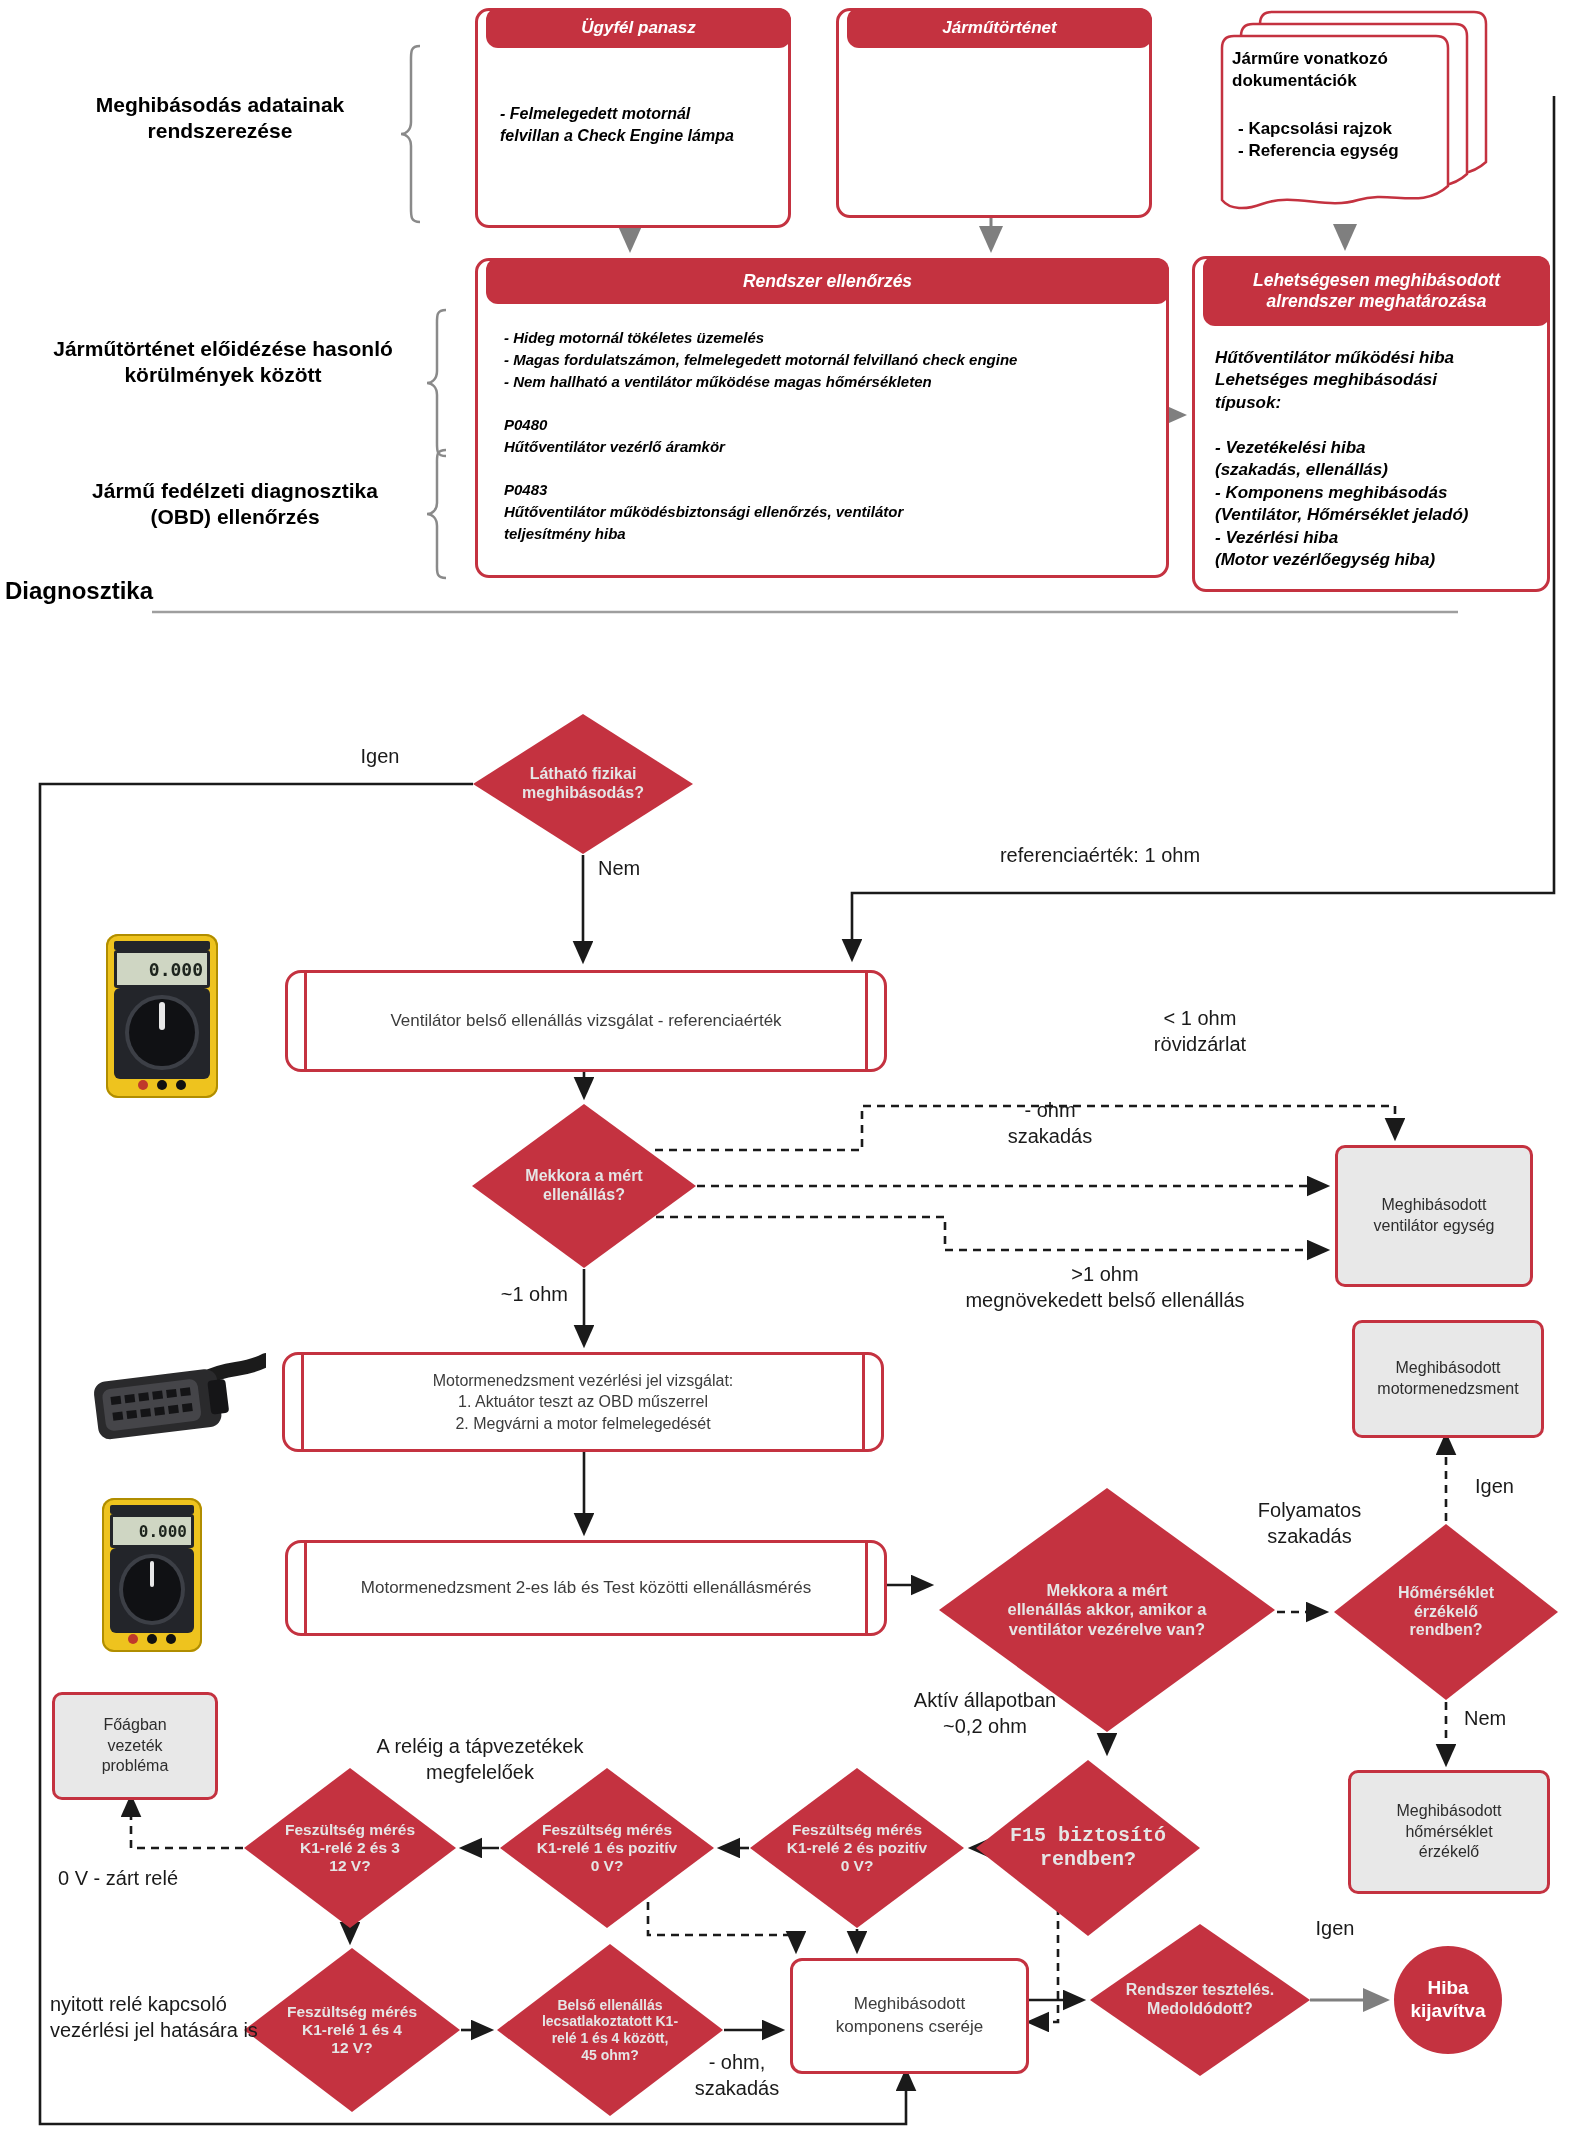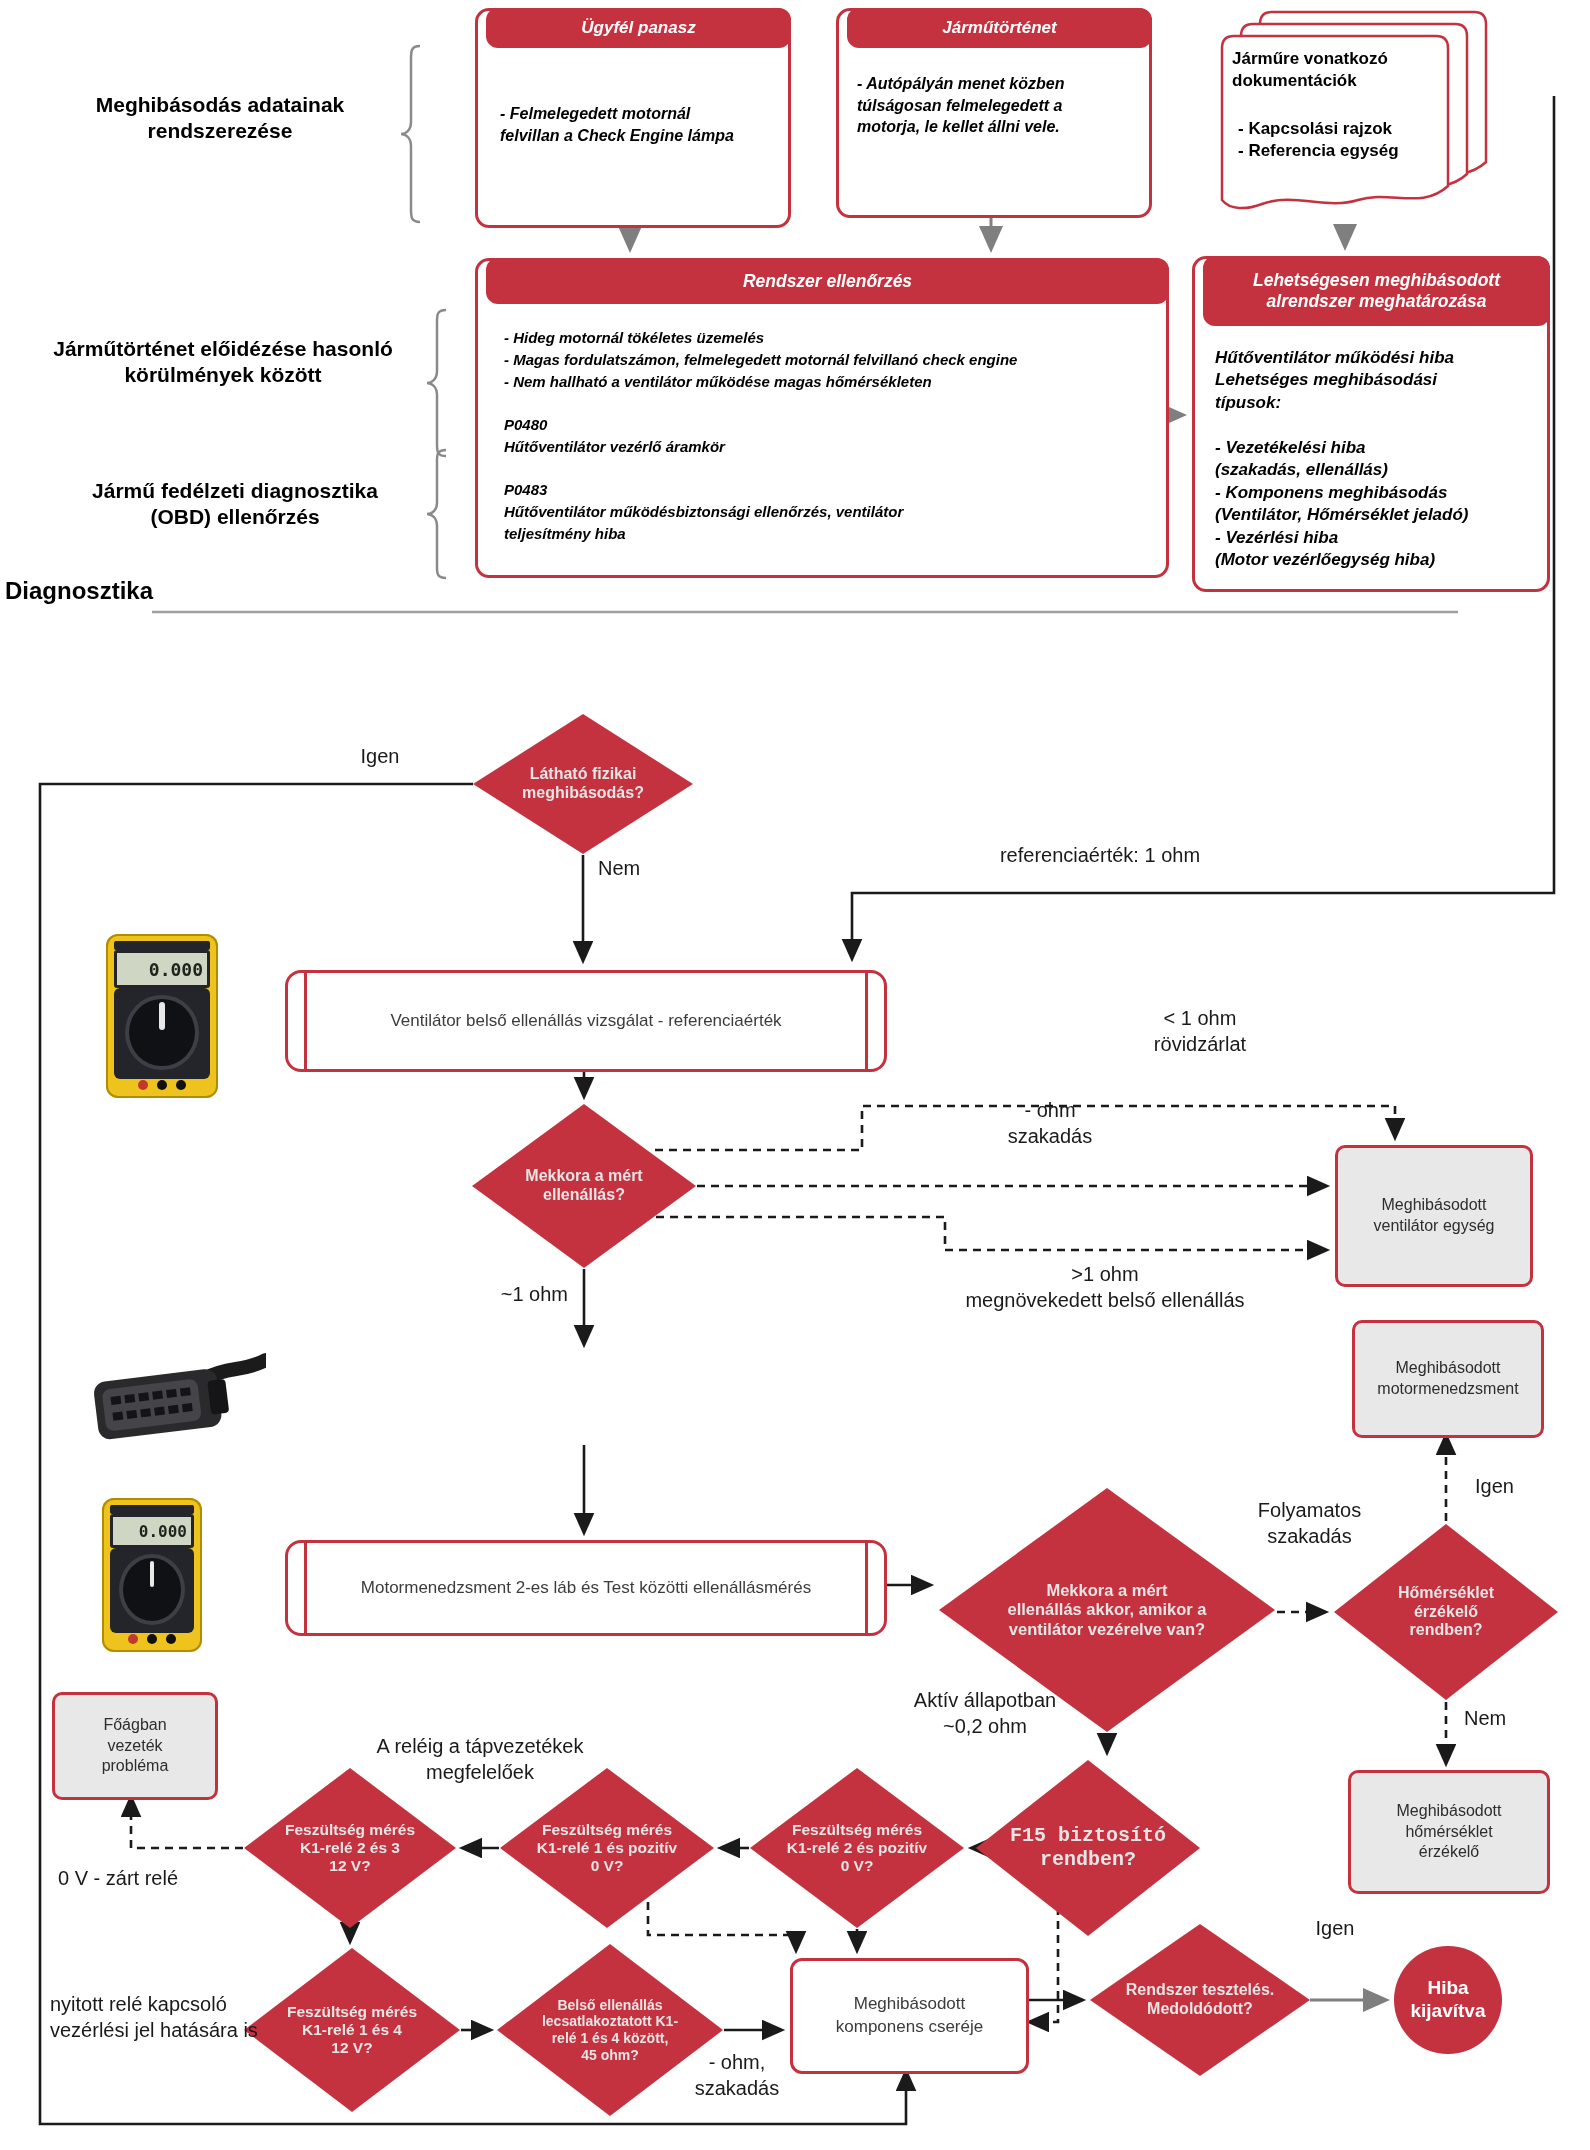--- a/index.html
+++ b/index.html
@@ -136,23 +136,20 @@
   <div class="lab" style="left:5px;top:576px;width:240px;font-size:24px;text-align:left;">Diagnosztika</div>
 
   <div class="tbox" style="left:475px;top:8px;width:310px;height:214px;">
     <div class="hd" style="height:40px;font-size:17px;">Ügyfél panasz</div>
     <div class="bd" style="left:22px;top:92px;width:272px;font-size:16px;line-height:1.35;">- Felmelegedett motornál
 felvillan a Check Engine lámpa</div>
   </div>
 
   <div class="tbox" style="left:836px;top:8px;width:310px;height:204px;">
     <div class="hd" style="height:40px;font-size:17px;">Járműtörténet</div>
-    <div class="bd" style="left:18px;top:62px;width:280px;font-size:16px;line-height:1.35;">- Autópályán menet közben
-túlságosan felmelegedett a
-motorja, le kellet állni vele.</div>
   </div>
 
   <svg class="brace" style="left:1198px;top:6px;" width="292" height="212">
     <g fill="#fff" stroke="#c43240" stroke-width="2.5">
       <g transform="translate(38,0)">
         <path d="M24 170 V18 Q24 6 36 6 H238 Q250 6 250 18 V156 C224 180 192 160 160 170 C128 180 96 162 64 174 C48 180 32 180 24 170 Z"></path>
       </g>
       <g transform="translate(19,12)">
         <path d="M24 170 V18 Q24 6 36 6 H238 Q250 6 250 18 V156 C224 180 192 160 160 170 C128 180 96 162 64 174 C48 180 32 180 24 170 Z"></path>
       </g>
@@ -255,20 +252,23 @@
 
   <div class="dia" style="left:472px;top:1104px;width:224px;height:164px;font-size:16px;">Mekkora a mért
 ellenállás?</div>
 
   <div class="gbox" style="left:1335px;top:1145px;width:192px;height:136px;">Meghibásodott
 ventilátor egység</div>
 
   <div class="gbox" style="left:1352px;top:1320px;width:186px;height:112px;">Meghibásodott
 motormenedzsment</div>
 
+  <div class="proc" style="left:282px;top:1352px;width:596px;height:94px;font-size:16px;">Motormenedzsment vezérlési jel vizsgálat:
+1. Aktuátor teszt az OBD műszerrel
+2. Megvárni a motor felmelegedését</div>
 
   <div class="proc" style="left:285px;top:1540px;width:596px;height:90px;">Motormenedzsment 2-es láb és Test közötti ellenállásmérés</div>
 
   <div class="dia" style="left:939px;top:1488px;width:336px;height:244px;font-size:16.5px;">Mekkora a mért
 ellenállás akkor, amikor a
 ventilátor vezérelve van?</div>
 
   <div class="dia" style="left:1334px;top:1524px;width:224px;height:176px;font-size:16px;">Hőmérséklet
 érzékelő
 rendben?</div>

